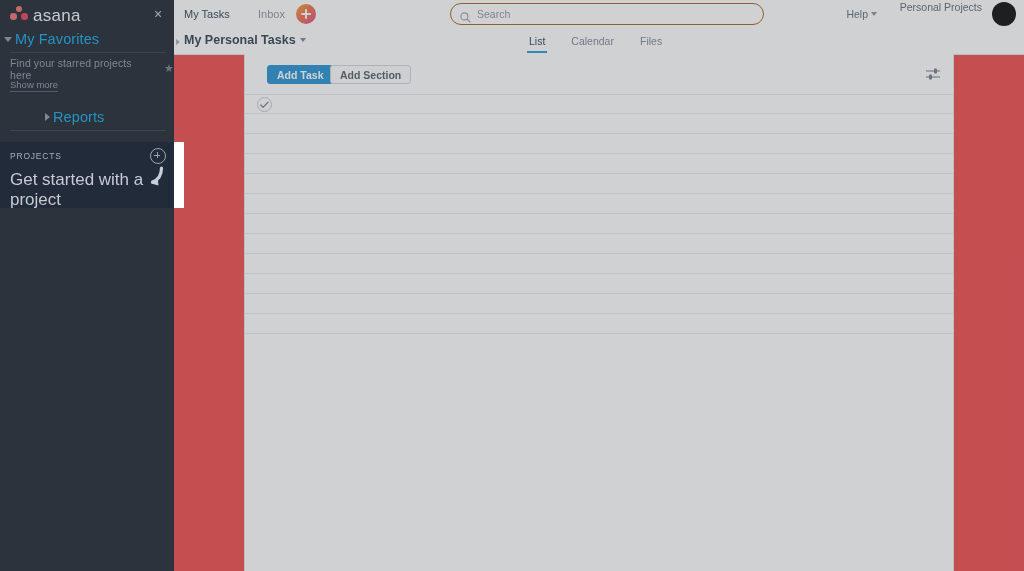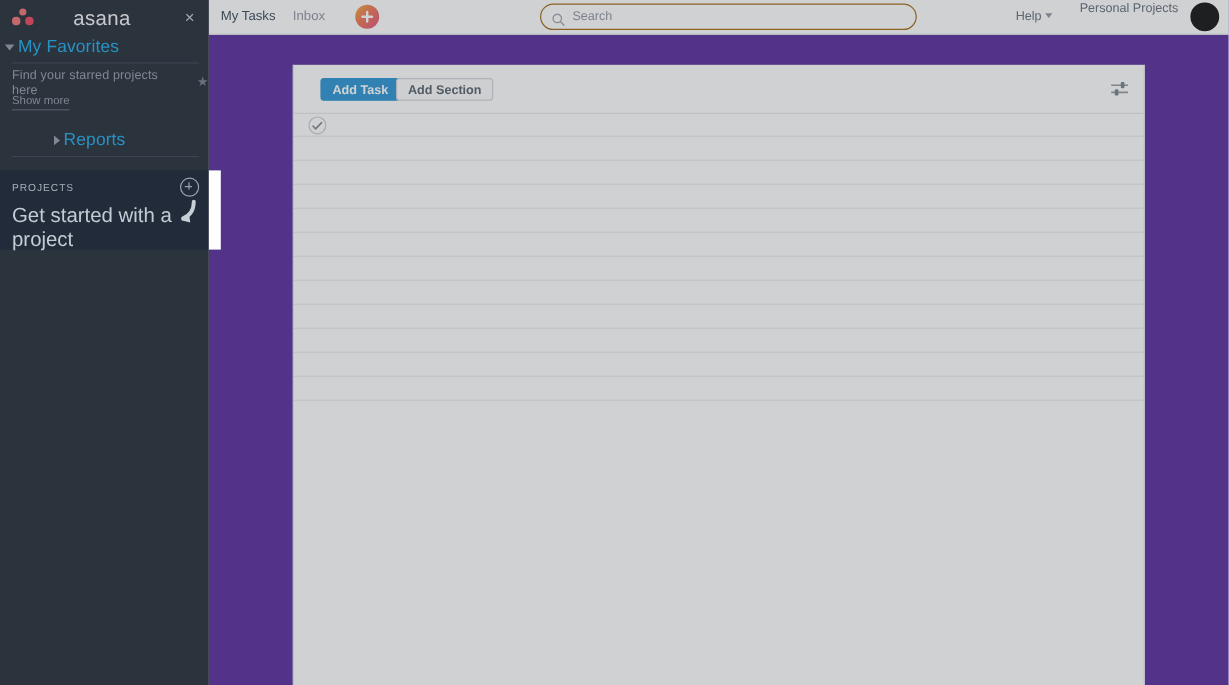--- a/index.html
+++ b/index.html
@@ -31,23 +31,21 @@
   .sb-logo-row {
     position: absolute;
     left: 0; top: 0;
     width: 174px;
     height: 28px;
     display: flex;
     align-items: center;
   }
   .asana-logo {
     display: flex;
-    align-items: center;
     margin-left: 10px;
-    gap: 28px;
   }
   .logo-dots {
     position: relative;
     width: 18px;
     height: 15px;
     margin-right: 5px;
   }
   .logo-dots i {
     position: absolute;
     display: block;
@@ -203,21 +201,21 @@
     z-index: 31;
   }
 
   
   #main {
     position: absolute;
     left: 174px;
     top: 0;
     width: 850px;
     height: 571px;
-    background: #4c1d95;
+    background: #ef4444;
   }
   
   #topbar {
     position: absolute;
     left: 0; top: 0;
     width: 850px;
     height: 28px;
     background: #ffffff;
     border-bottom: 1px solid #e3e5e8;
   }
@@ -490,40 +488,51 @@
       <span class="sb-caret right"></span>
       <span class="sb-section-title">Reports</span>
     </div>
     <div class="sb-divider" style="top:130px;"></div>
   </div>
 
   <div id="main">
 
     <div id="topbar">
       <div class="tn-link active" style="left:10px;">My Tasks</div>
-      <div class="tn-link muted" style="left:70px;text-align:right;">Inbox</div>
+      <div class="tn-link muted" style="left:84px;text-align:right;">Inbox</div>
       <div class="plus-btn" title="Quick add"></div>
 
       <div id="search-box">
         <span class="search-icon">
           <svg width="11" height="11" viewBox="0 0 11 11">
             <circle cx="4.4" cy="4.4" r="3.5" fill="none" stroke="#9aa0a8" stroke-width="1.1"></circle>
             <line x1="7.1" y1="7.1" x2="10" y2="10" stroke="#9aa0a8" stroke-width="1.1" stroke-linecap="round"></line>
           </svg>
         </span>
         <span class="search-text">Search</span>
       </div>
 
       <div class="help-link">
         <span>Help</span><span class="help-caret"></span>
       </div>
       <div class="workspace-link">Personal Projects</div>
       <div class="avatar"></div>
     </div>
 
+    <div id="subheader">
+      <span class="title-left-caret"></span>
+      <div class="page-title">
+        <span>My Personal Tasks</span><span class="title-caret"></span>
+      </div>
+      <div class="tabs">
+        <div class="tab active">List</div>
+        <div class="tab">Calendar</div>
+        <div class="tab">Files</div>
+      </div>
+    </div>
 
     <div id="content-card">
       <div class="toolbar">
         <div class="btn btn-primary">Add Task</div>
         <div class="btn btn-default">Add Section</div>
         <div class="filter-icon" title="Sort and filter">
           <svg width="16" height="16" viewBox="0 0 16 16">
             <line x1="1" y1="5" x2="15" y2="5" stroke="#8b939c" stroke-width="1.3"></line>
             <line x1="1" y1="11" x2="15" y2="11" stroke="#8b939c" stroke-width="1.3"></line>
             <rect x="9" y="2.4" width="3" height="5.2" rx="1" fill="#6f7880"></rect>

